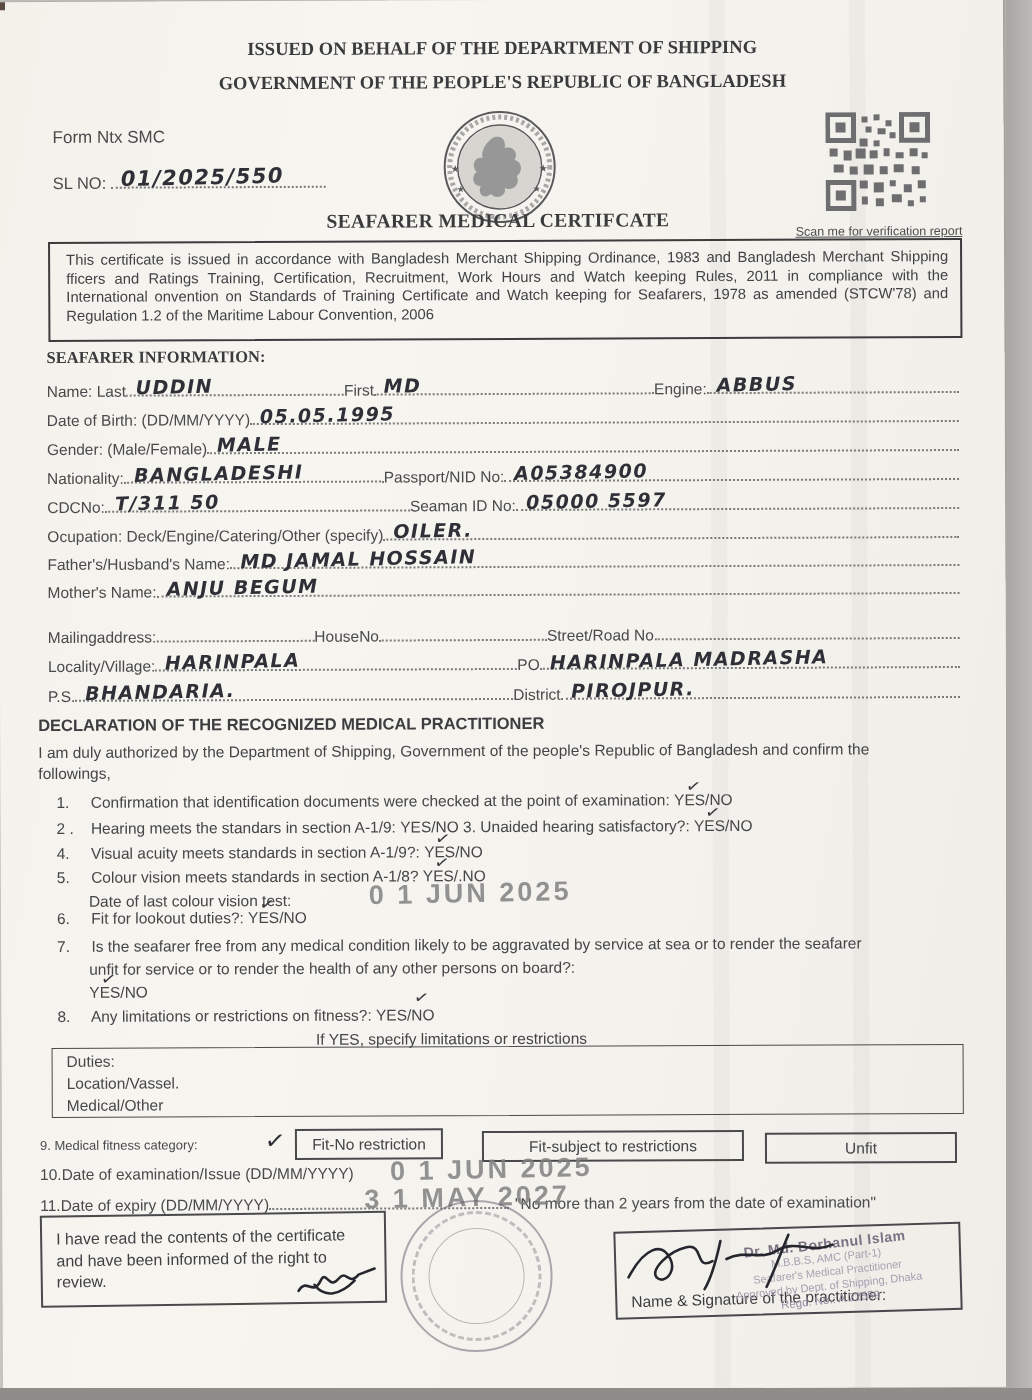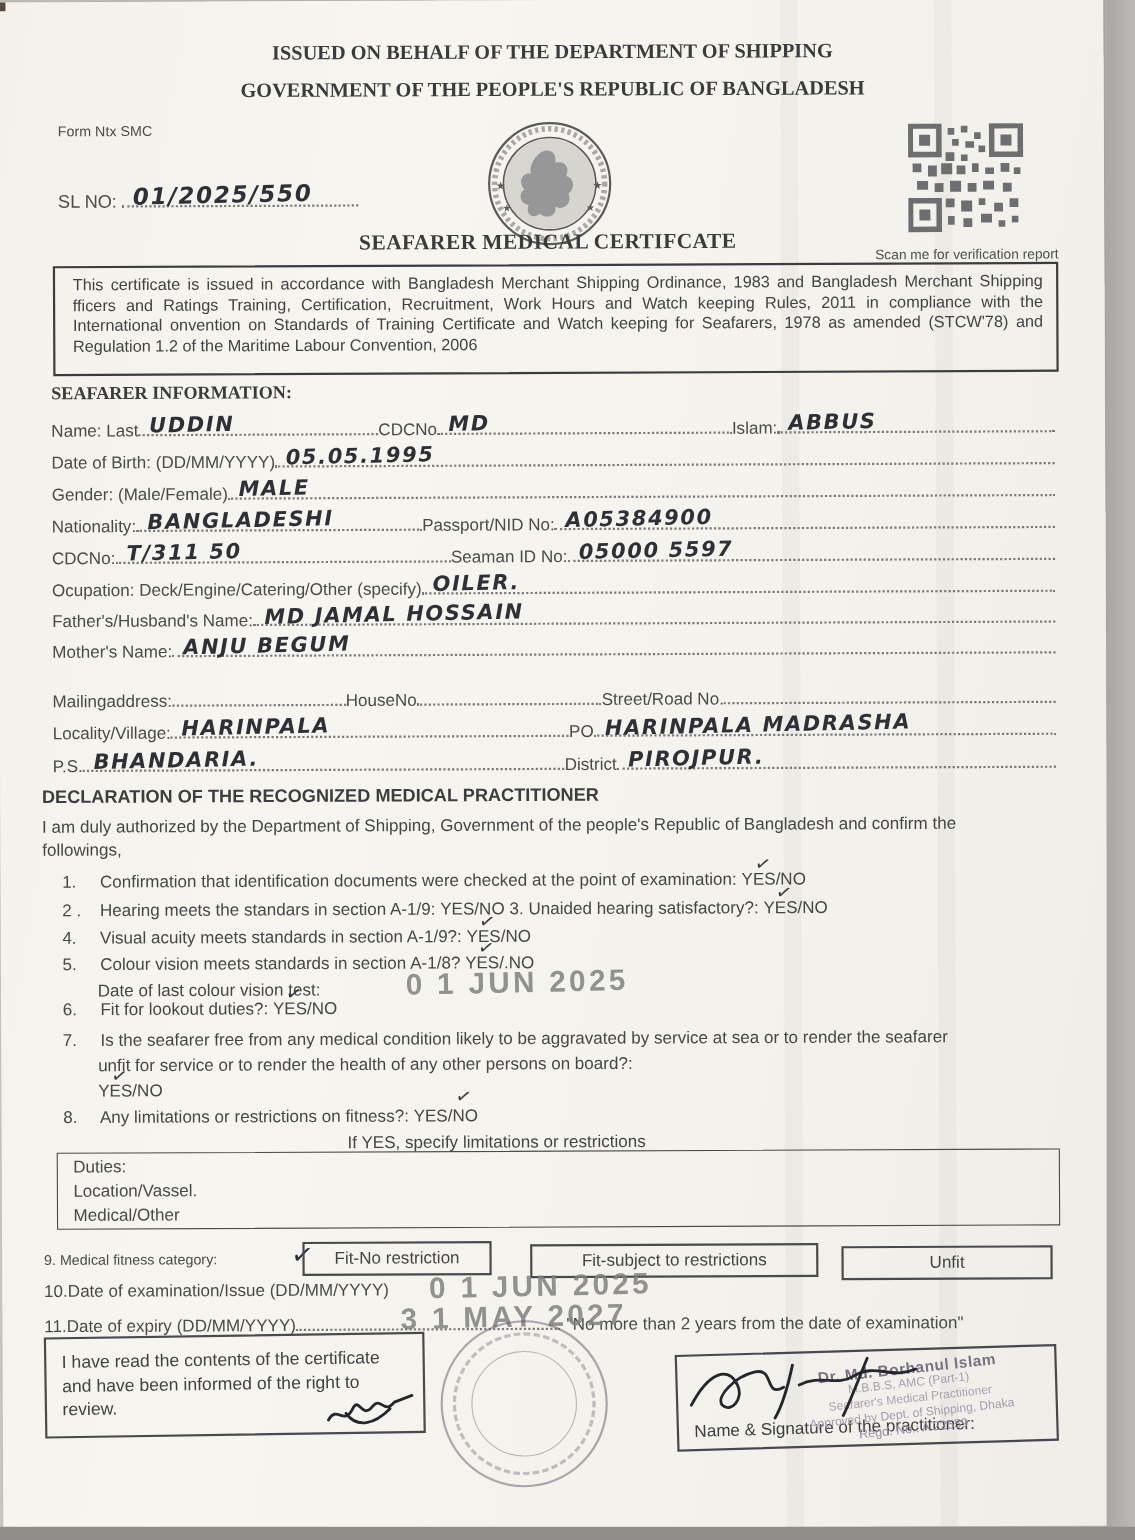--- a/index.html
+++ b/index.html
@@ -111,21 +111,21 @@
 <body>
 
 <div class="sheet">
   <div class="speck"></div>
   <div class="crease" style="left:712px"></div>
   <div class="crease" style="left:852px"></div>
 
   <div class="abs serifb center" style="left:60px; top:38px; width:890px; font-size:18.5px;">ISSUED ON BEHALF OF THE DEPARTMENT OF SHIPPING</div>
   <div class="abs serifb center" style="left:60px; top:72px; width:890px; font-size:18.5px;">GOVERNMENT OF THE PEOPLE'S REPUBLIC OF BANGLADESH</div>
 
-  <div class="abs lbl" style="left:55px; top:110px; font-size:13px;">Form Ntx SMC</div>
+  <div class="abs lbl" style="left:55px; top:126px; font-size:17px;">Form Ntx SMC</div>
 
   <div class="abs" style="left:55px; top:168px;">
     <span class="lbl" style="font-size:16.5px;margin-top:16px;">SL NO:</span>
     <span class="lead" style="display:inline-block; width:215px; vertical-align:baseline;">
       <span class="hw" style="font-size:21px;">01/2025/550</span>
     </span>
   </div>
 
   <svg class="abs" style="left:443px; top:108px;" width="118" height="118" viewBox="0 0 118 118">
     <circle cx="59" cy="59" r="55" fill="none" stroke="#5a5a5c" stroke-width="2"></circle>
@@ -174,38 +174,38 @@
         <rect x="64" y="68" width="6" height="6"></rect>
       <rect x="78" y="72" width="8" height="8"></rect>
         <rect x="92" y="68" width="8" height="8"></rect>
       <rect x="36" y="84" width="6" height="8"></rect>
         <rect x="50" y="86" width="8" height="8"></rect>
         <rect x="66" y="82" width="10" height="8"></rect>
       <rect x="82" y="88" width="6" height="6"></rect>
         <rect x="94" y="84" width="6" height="6"></rect>
     </g>
   </svg>
-  <div class="abs center" style="left:770px; top:226px; width:222px; font-size:12.5px; color:#4e4e50;">Scan me for verification report</div>
+  <div class="abs center" style="left:770px; top:226px; width:222px; font-size:12.5px; color:#4e4e50;text-decoration:underline;">Scan me for verification report</div>
 
   <div class="abs serifb center" style="left:200px; top:210px; width:600px; font-size:19.5px; letter-spacing:.4px;">SEAFARER MEDICAL CERTIFCATE</div>
 
   <div class="introbox">This certificate is issued in accordance with Bangladesh Merchant Shipping Ordinance, 1983 and Bangladesh Merchant Shipping fficers and Ratings Training, Certification, Recruitment, Work Hours and Watch keeping Rules, 2011 in compliance with the International onvention on Standards of Training Certificate and Watch keeping for Seafarers, 1978 as amended (STCW'78) and Regulation 1.2 of the Maritime Labour Convention, 2006</div>
 
   <div class="abs serifb" style="left:48px; top:346px; font-size:16.5px;">SEAFARER INFORMATION:</div>
 
   <div class="frow" style="top:376px;">
     <span class="lbl">Name: Last</span>
     <span class="lead" style="width:218px;">
         <span class="hw">UDDIN</span>
       </span>
-    <span class="lbl">CDCNo</span>
+    <span class="lbl">First</span>
     <span class="lead grow">
         <span class="hw">MD</span>
       </span>
-    <span class="lbl">Islam:</span>
+    <span class="lbl">Engine:</span>
     <span class="lead" style="width:252px;">
         <span class="hw">ABBUS</span>
       </span>
   </div>
 
   <div class="frow" style="top:405px;">
     <span class="lbl">Date of Birth: (DD/MM/YYYY)</span>
     <span class="lead grow">
         <span class="hw">05.05.1995</span>
       </span>
@@ -370,21 +370,21 @@
   <div class="abs center" style="left:0; top:1030px; width:900px; font-size:15.5px; color:#454548;">If YES, specify limitations or restrictions</div>
 
   <div class="dutiesbox">
     <div>Duties:</div>
     <div>Location/Vassel.</div>
     <div>Medical/Other</div>
   </div>
 
   <div class="abs lbl" style="left:38px; top:1136px; font-size:13px;">9.  Medical fitness category:</div>
   <div class="abs hwcheck" style="left:263px; top:1126px;">✓</div>
-  <div class="fitbox" style="left:273px; top:1128px; width:172px;">Fit-No restriction</div>
+  <div class="fitbox" style="left:293px; top:1128px; width:148px;">Fit-No restriction</div>
   <div class="fitbox" style="left:480px; top:1131px; width:262px;">Fit-subject to restrictions</div>
   <div class="fitbox" style="left:763px; top:1134px; width:192px;">Unfit</div>
 
   <div class="abs lbl" style="left:38px; top:1164px;">10.Date of examination/Issue (DD/MM/YYYY)</div>
   <div class="stamp-date" style="left:388px; top:1154px;">0 1 JUN 2025</div>
 
   <div class="frow" style="top:1190px; left:38px; right:52px;">
     <span class="lbl">11.Date of expiry (DD/MM/YYYY)</span>
     <span class="lead" style="width:240px;"></span>
     <span class="gap"></span>

